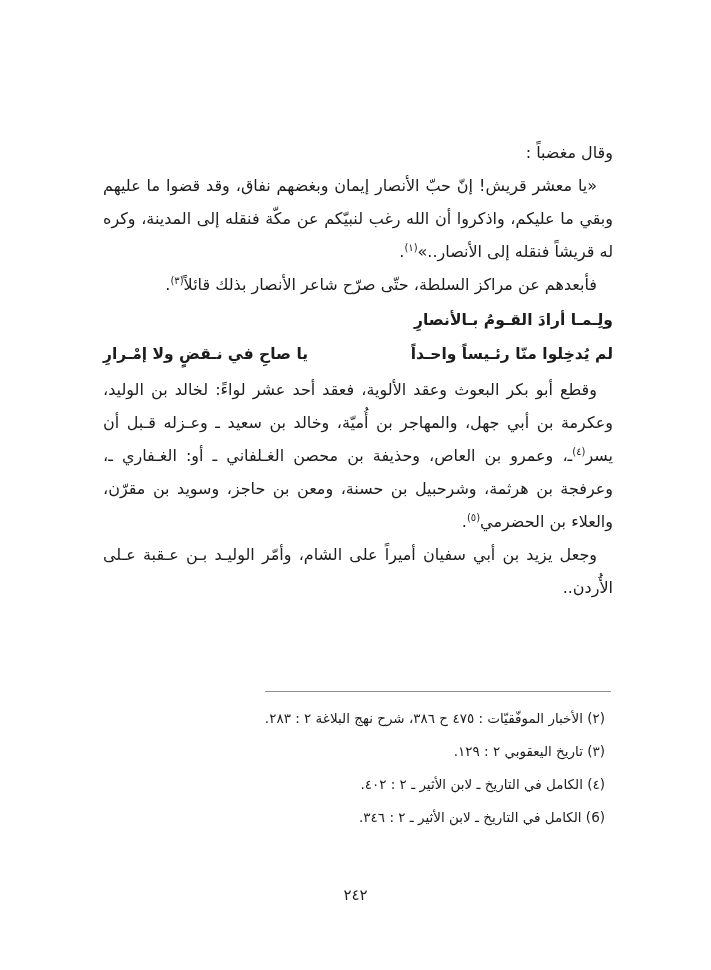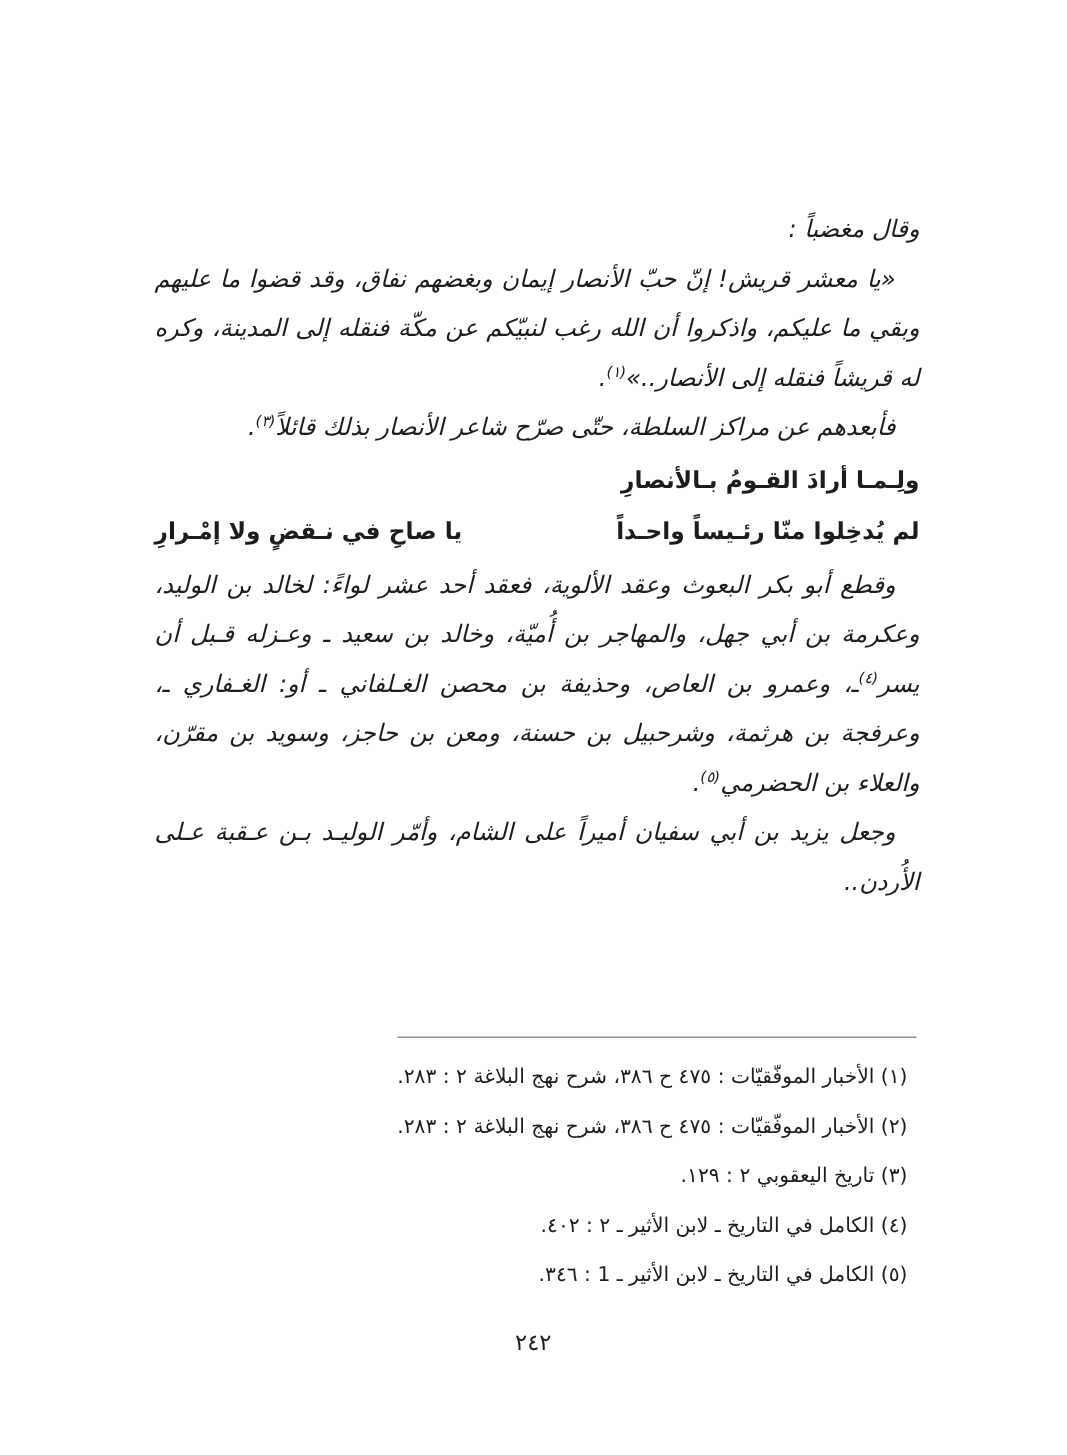--- a/index.html
+++ b/index.html
@@ -23,21 +23,20 @@
     right: 98px;
     width: 510px;
     direction: rtl;
     font-size: 16px;
     line-height: 33px;
     text-align: justify;
   }
   .para {
     margin: 0;
     text-indent: 16px;
-    font-style: italic;
   }
   .para.no-indent {
     text-indent: 0;
   }
   .fn-ref {
     font-size: 10px;
     line-height: 0;
     vertical-align: 6px;
     font-weight: normal;
   }
@@ -121,22 +120,21 @@
 
     <p class="para">
       <span>وجعل يزيد بن أبي سفيان أميراً على الشام، وأمّر الوليـد بـن عـقبة عـلى الأُردن..</span>
     </p>
 
   </main>
 
   <div class="fn-divider"></div>
 
   <section class="footnotes">
-    <p class="footnote">(١) الأخبار الموفّقيّات : ٤٧٥ ح ٣٨٦، شرح نهج البلاغة ٢ : ٢٨٣.</p>
     <p class="footnote">(٢) الأخبار الموفّقيّات : ٤٧٥ ح ٣٨٦، شرح نهج البلاغة ٢ : ٢٨٣.</p>
     <p class="footnote">(٣) تاريخ اليعقوبي ٢ : ١٢٩.</p>
     <p class="footnote">(٤) الكامل في التاريخ ـ لابن الأثير ـ ٢ : ٤٠٢.</p>
-    <p class="footnote">(٥) الكامل في التاريخ ـ لابن الأثير ـ 1 : ٣٤٦.</p>
+    <p class="footnote">(6) الكامل في التاريخ ـ لابن الأثير ـ ٢ : ٣٤٦.</p>
   </section>
 
   <div class="page-number">٢٤٢</div>
 
 </div>
 
 </body></html>

